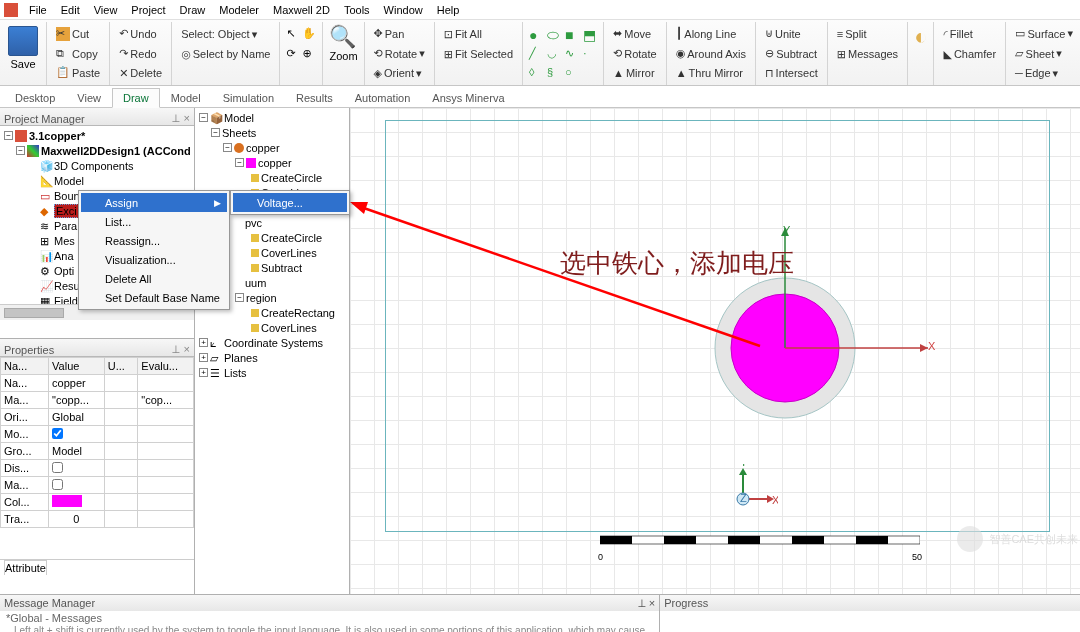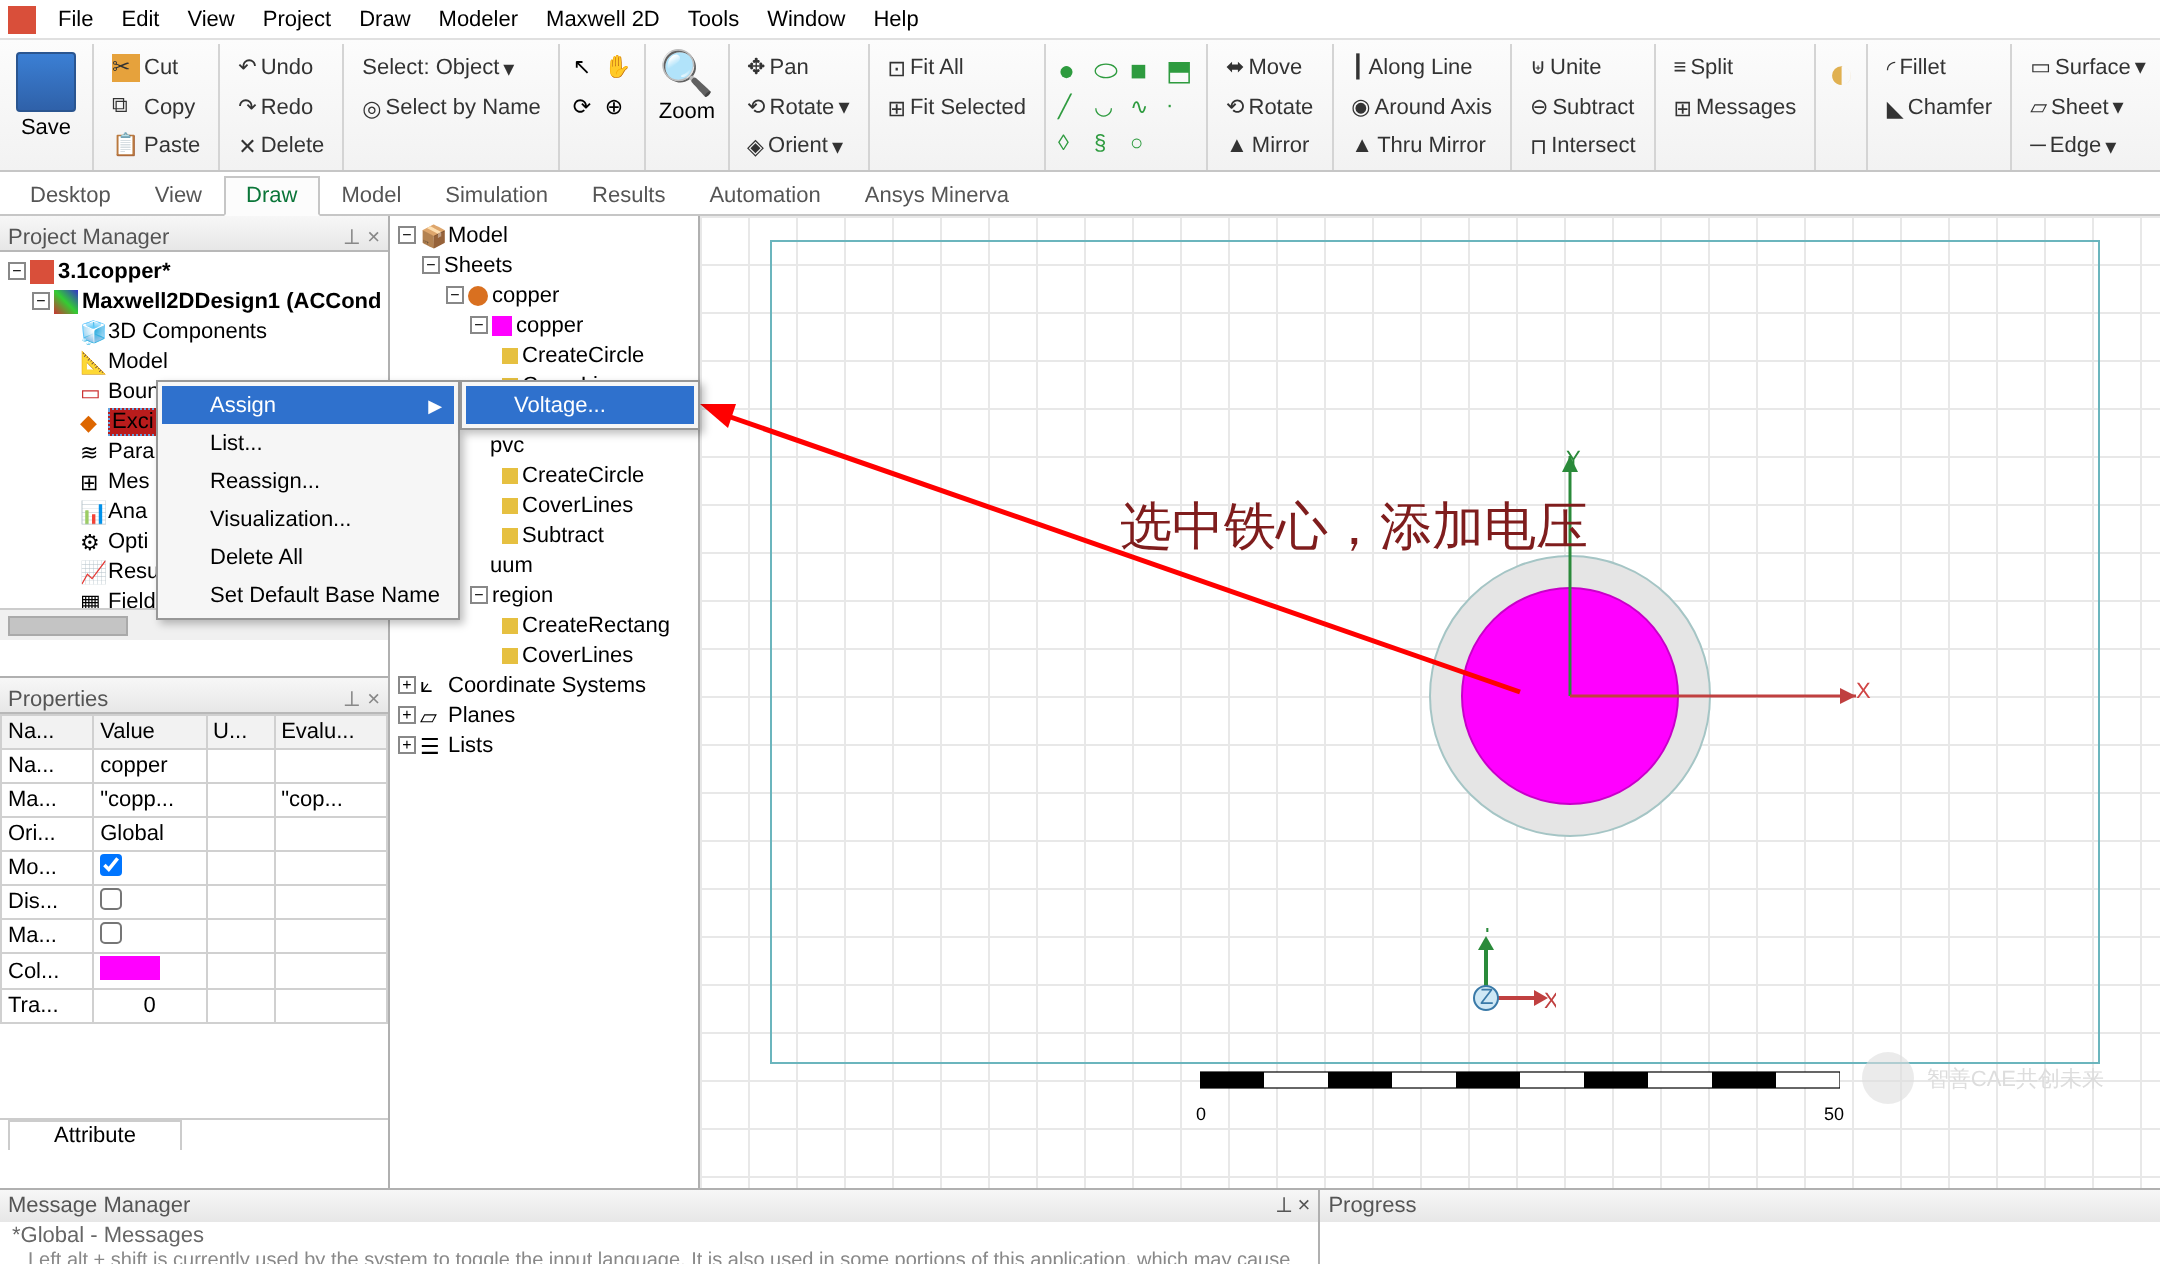--- a/index.html
+++ b/index.html
@@ -43,21 +43,21 @@
 .ctxmenu .mitem .arrow{position:absolute;right:6px;font-size:9px}
 .annotation{position:absolute;color:#7f1d1d;font-size:26px;font-weight:400;font-family:Liberation Sans, sans-serif;z-index:40}
 .redarrow{position:absolute;z-index:39}
 .axis-label{position:absolute;font-size:11px;color:#d04545}
 .triad{position:absolute;left:378px;bottom:80px;width:50px;height:50px}
 .bigsave{width:30px;height:30px;background:linear-gradient(#3b7fd4,#2f61a9);border:1px solid #2a5590;border-radius:2px;margin:2px}
 .statusrow{position:absolute;bottom:0;left:0;right:0;height:38px;border-top:1px solid #b0b0b0;display:flex}
 .msgmgr{flex:1;border-right:1px solid #b0b0b0}
 .progress{width:440px}
 .tinyhdr{height:16px;background:linear-gradient(#f7f7f7,#e7e7e7);display:flex;align-items:center;padding:0 4px;color:#555;justify-content:space-between}
-.watermark{position:absolute;right:28px;bottom:42px;color:#ddd;font-size:20px;font-family:"Microsoft YaHei";z-index:30;display:flex;align-items:center;gap:6px}
+.watermark{position:absolute;right:2px;bottom:42px;color:#ddd;font-size:20px;font-family:"Microsoft YaHei";z-index:30;display:flex;align-items:center;gap:6px}
 .watermark .wm-ic{width:26px;height:26px;background:#ddd;border-radius:50%;opacity:.6}
 </style>
 </head>
 <body>
 
 <div class="menubar">
   <span class="icon-sq"></span>
   <span class="mi">File</span>
   <span class="mi">Edit</span>
   <span class="mi">View</span>
@@ -356,20 +356,26 @@
                 <td></td>
                 <td></td>
               </tr>
           <tr>
                 <td>Mo...</td>
                 <td><input type="checkbox" class="chk" checked="" style=""></td>
                 <td></td>
                 <td></td>
               </tr>
           <tr>
+                <td>Gro...</td>
+                <td>Model</td>
+                <td></td>
+                <td></td>
+              </tr>
+          <tr>
                 <td>Dis...</td>
                 <td><input type="checkbox" class="chk" style=""></td>
                 <td></td>
                 <td></td>
               </tr>
           <tr>
                 <td>Ma...</td>
                 <td><input type="checkbox" class="chk" style=""></td>
                 <td></td>
                 <td></td>
@@ -382,21 +388,21 @@
               </tr>
           <tr>
                 <td>Tra...</td>
                 <td style="text-align:center">0</td>
                 <td></td>
                 <td></td>
               </tr>
         </tbody>
           </table>
       </div>
-      <div style="padding:2px 4px;border-top:1px solid #ccc"><span style="background:#fff;border:1px solid #ccc;border-bottom:none;padding:1px 22px">Attribute</span></div>
+      <div style="padding:2px 4px;border-top:1px solid #ccc"><span style="background:#fff;border:1px solid #ccc;border-bottom:none;padding:1px 0">Attribute</span></div>
     </div>
   </div>
 
   <div class="midcol">
     <div class="tnode">
         <span class="exp">−</span>
         <span class="ticon">📦</span>
         <span>Model</span>
       </div>
     <div class="tnode" style="padding-left:16px">

